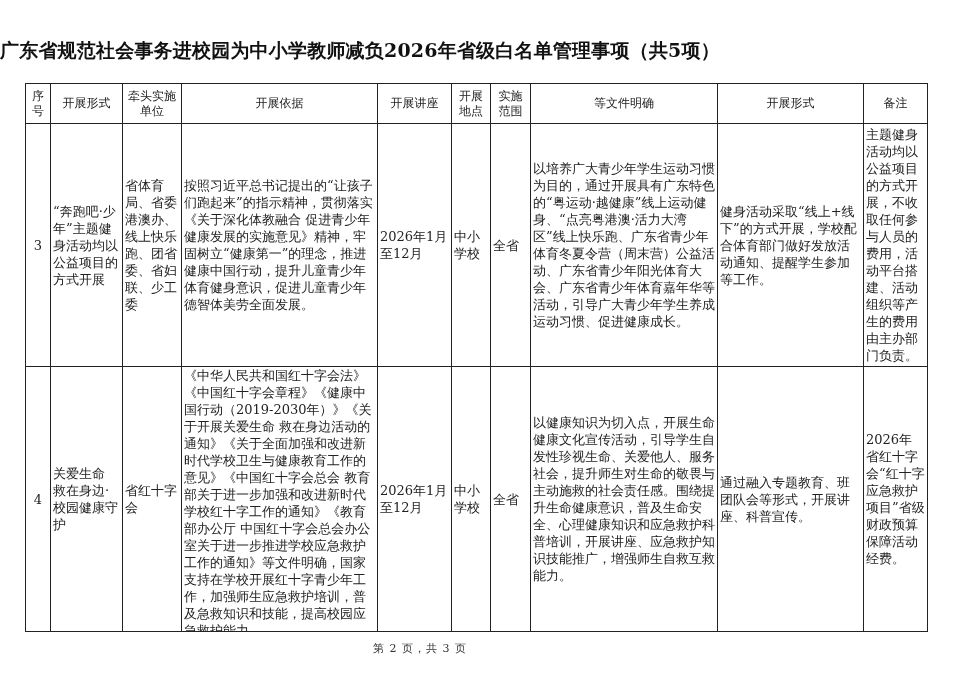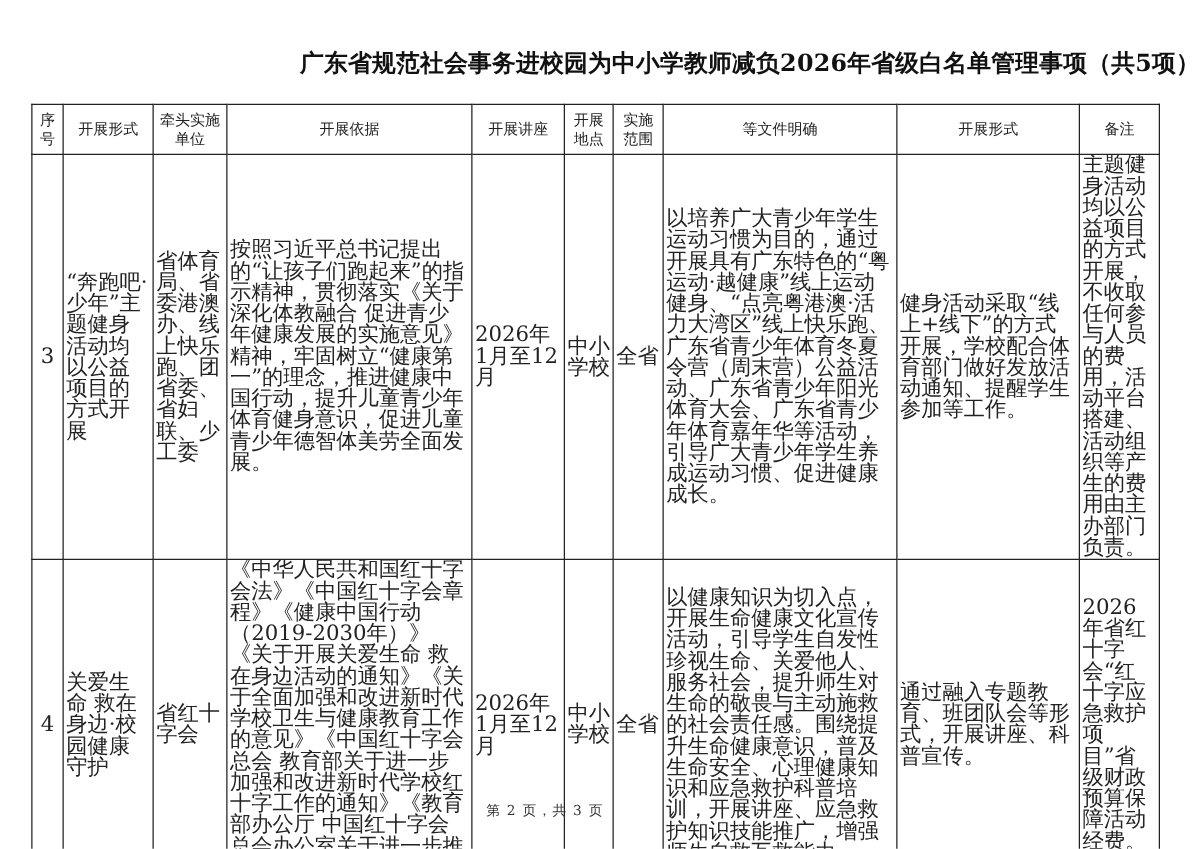--- a/index.html
+++ b/index.html
@@ -1,33 +1,33 @@
 <!DOCTYPE html>
 <html><head>
 <meta charset="utf-8">
 <style>
   html, body { margin:0; padding:0; background:#ffffff; }
   body { width:960px; height:679px; position:relative; overflow:hidden;
          font-family:"DejaVu Serif","Liberation Serif",serif; color:#222; }
-  .title { position:absolute; left:0; top:38px; width:960px; text-align:right;
+  .title { position:absolute; left:0; top:38px; width:960px; text-align:left;
            font-size:19px; font-weight:bold; letter-spacing:0.2px; color:#111;
            font-family:"DejaVu Serif","Liberation Serif",serif; }
   table { position:absolute; left:25px; top:83px; border-collapse:collapse;
           table-layout:fixed; width:902px; }
   td, th { border:1.3px solid #222; padding:0 2px; vertical-align:middle;
-           font-size:17px; line-height:17px; overflow:hidden; }
+           font-size:13px; line-height:17px; overflow:hidden; }
   th { font-family:"DejaVu Sans","Liberation Sans",sans-serif; font-weight:normal;
        font-size:12px; line-height:15px; text-align:center; height:39px; color:#222; }
   td { text-align:left; }
   td.center { text-align:center; }
   tr.r3 td { height:242px; }
   tr.r4 td { height:264px; }
   td.basis-clip { vertical-align:top; }
   .clip { display:block; height:264px; overflow:hidden; }
-  .footer { position:absolute; left:16px; width:840px; top:641px; text-align:center;
+  .footer { position:absolute; left:0; width:840px; top:641px; text-align:center;
             font-size:11px; color:#333; letter-spacing:1px; }
 </style>
 </head>
 <body>
 
 <div class="title">广东省规范社会事务进校园为中小学教师减负2026年省级白名单管理事项（共5项）</div>
 
 <table>
   <colgroup>
     <col style="width:25px">

